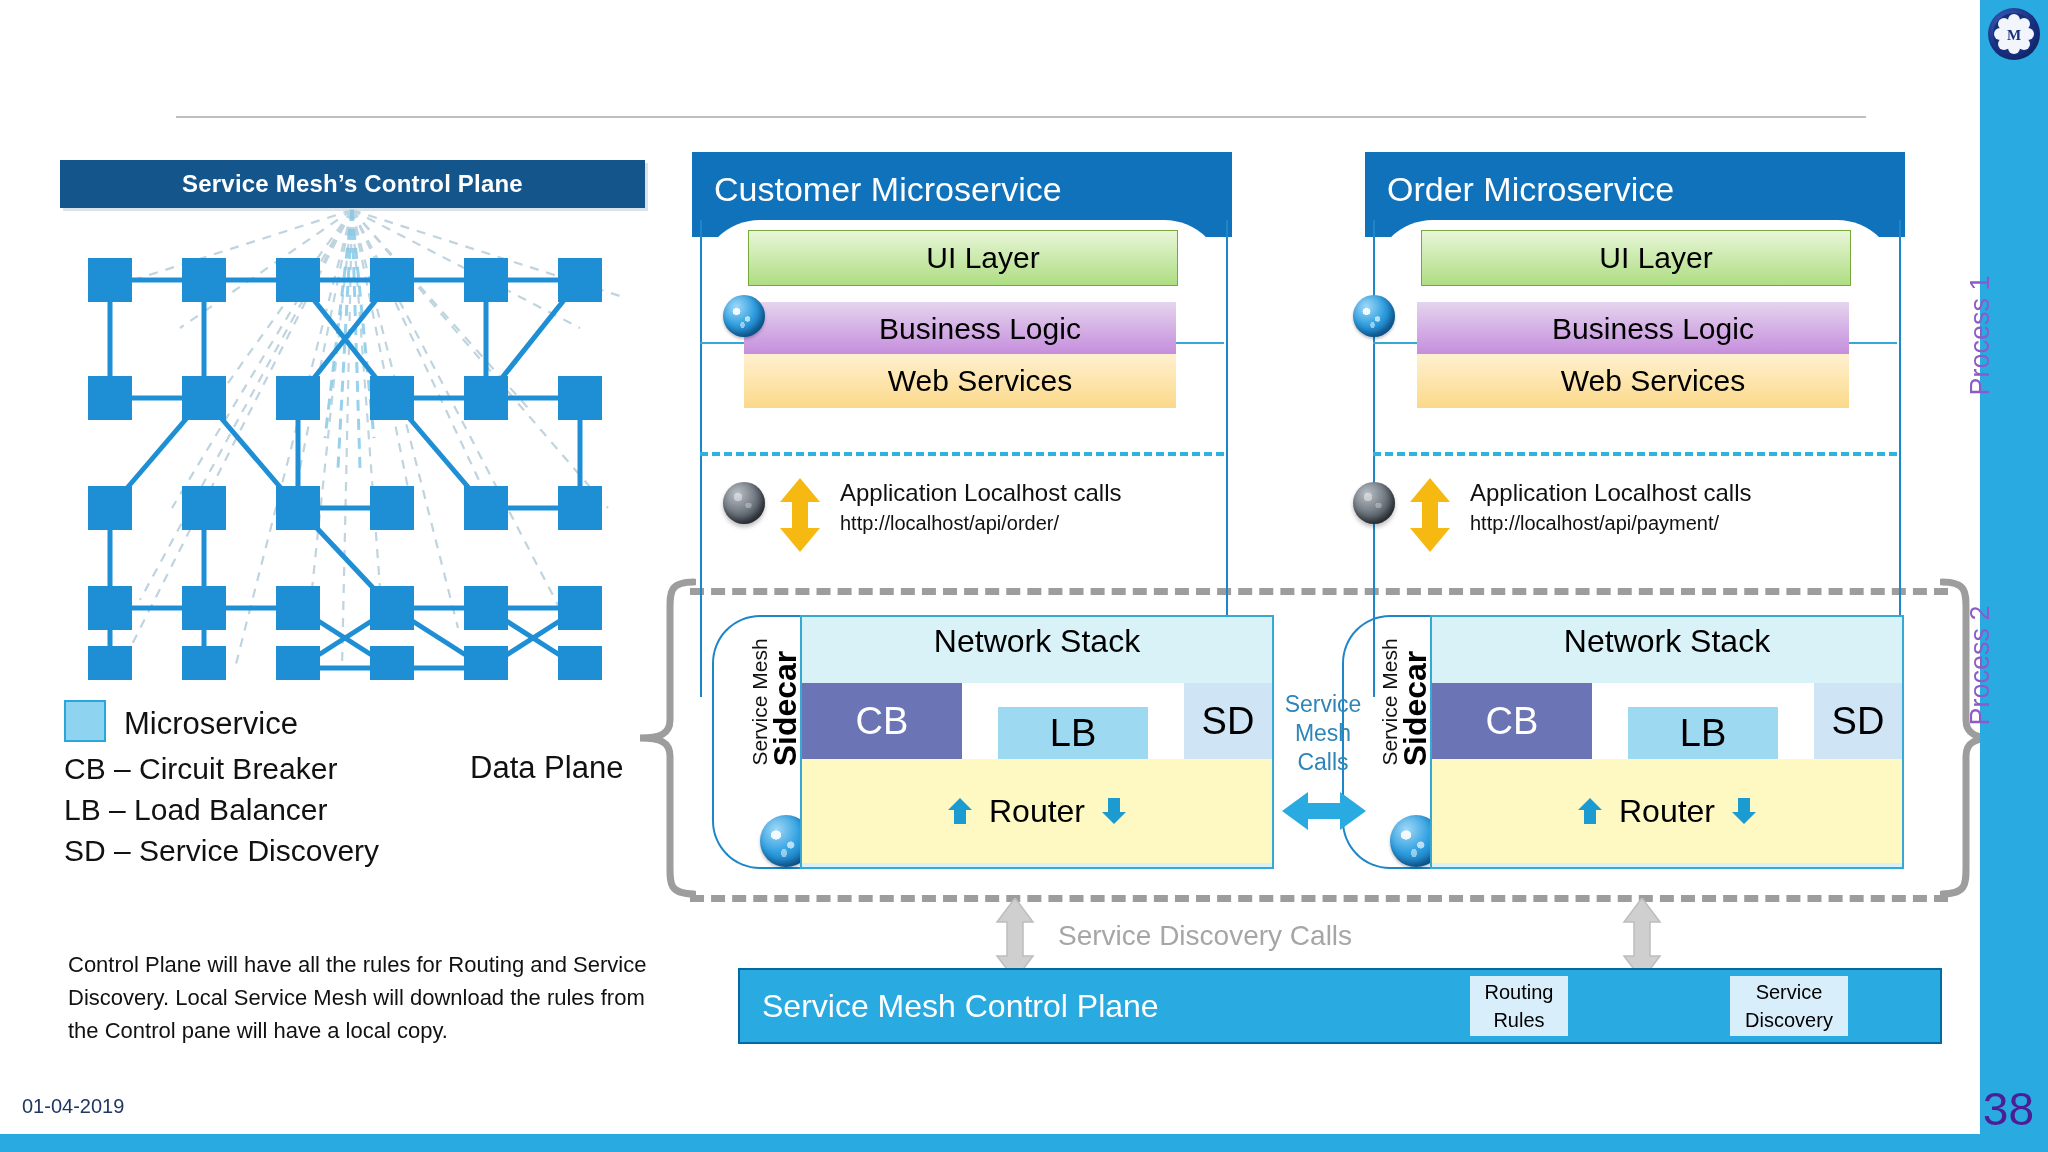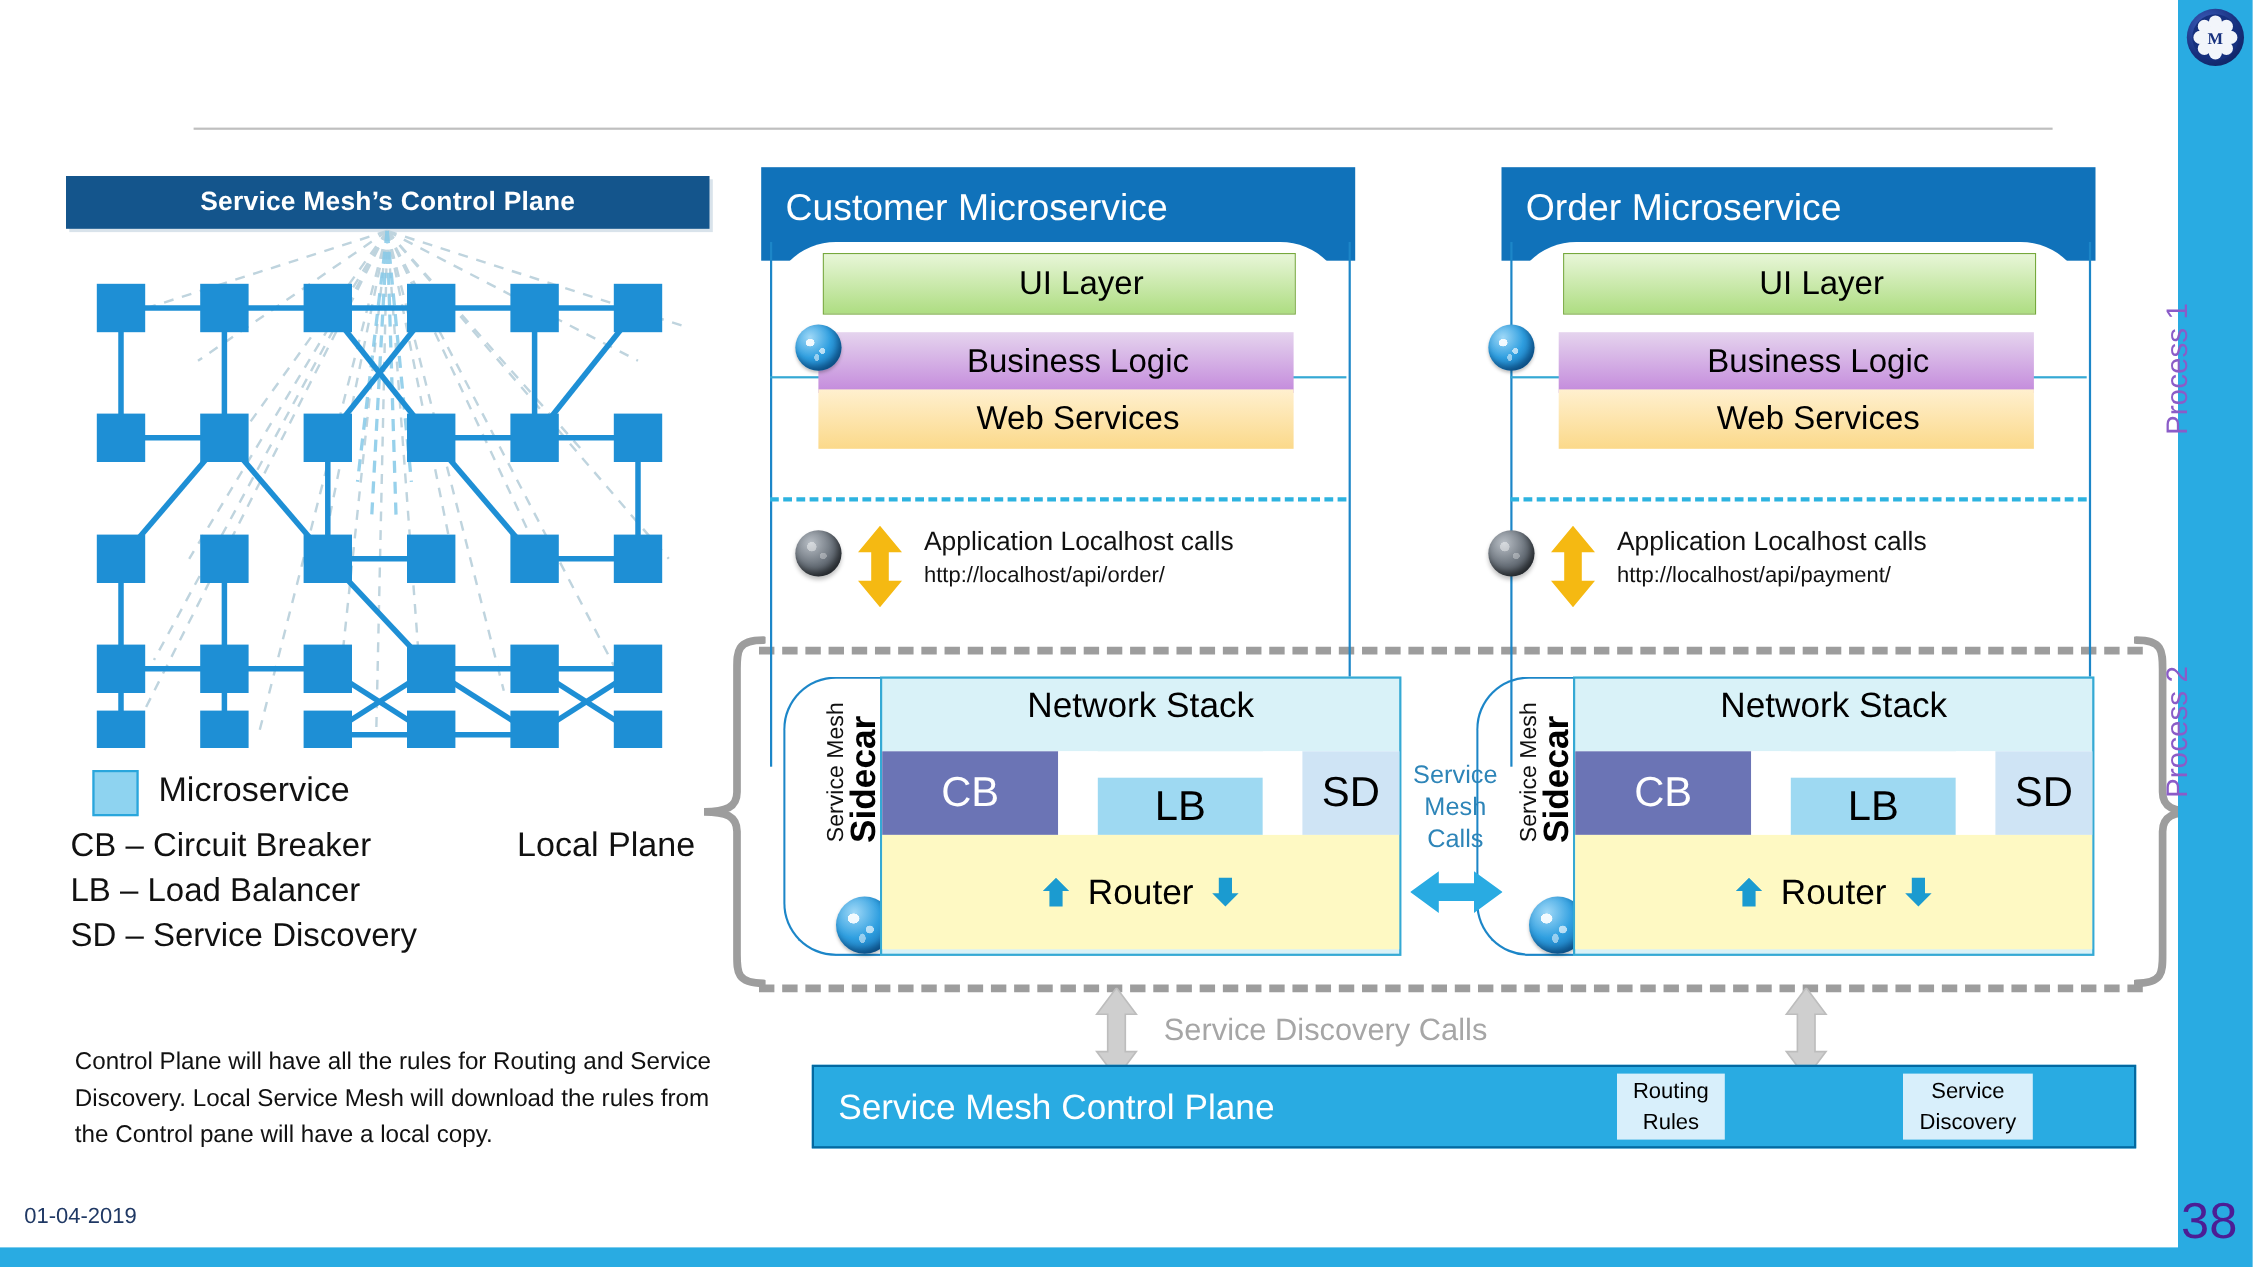--- a/index.html
+++ b/index.html
@@ -27,21 +27,21 @@
   .cp-header{
     position:absolute;left:0;top:0;width:585px;height:48px;
     background:#14558C;color:#fff;display:flex;align-items:center;justify-content:center;
     font-size:24px;font-weight:700;letter-spacing:.2px;
     box-shadow:3px 3px 0 rgba(180,200,215,.5);
   }
   .cp-mesh{position:absolute;left:0;top:48px;width:585px;height:472px;}
 
   
   .legend{position:absolute;left:64px;top:700px;width:520px;}
-  .legend-row{display:flex;align-items:flex-start;gap:18px;margin-bottom:6px;margin-left:20px;}
+  .legend-row{display:flex;align-items:flex-end;gap:18px;margin-bottom:6px;}
   .legend-swatch{width:38px;height:38px;background:#8ED3F0;border:2px solid #29A6DC;}
   .legend-label{font-size:31px;color:#111;}
   .abbr{font-size:30px;color:#111;line-height:41px;white-space:nowrap;}
 
   .dataplane-label{
     position:absolute;left:470px;top:750px;font-size:31px;color:#111;white-space:nowrap;
   }
 
   .note{
     position:absolute;left:68px;top:948px;width:590px;
@@ -350,21 +350,21 @@
   <div class="legend">
     <div class="legend-row">
       <div class="legend-swatch"></div>
       <div class="legend-label">Microservice</div>
     </div>
     <div class="abbr">CB – Circuit Breaker</div>
     <div class="abbr">LB – Load Balancer</div>
     <div class="abbr">SD – Service Discovery</div>
   </div>
 
-  <div class="dataplane-label">Local Plane</div>
+  <div class="dataplane-label">Data Plane</div>
 
   <div class="note">Control Plane will have all the rules for Routing and Service Discovery. Local Service Mesh will download the rules from the Control pane will have a local copy.</div>
   <div class="date">01-04-2019</div>
 
   <div class="brace">
     <svg width="60" height="320" viewBox="0 0 60 320">
       <path d="M58 4 C34 4 34 14 34 30 L34 142 C34 156 24 160 4 160 C24 160 34 164 34 178 L34 290 C34 306 34 316 58 316" fill="none" stroke="#9D9D9D" stroke-width="7" stroke-linecap="round"></path>
     </svg>
   </div>
 

